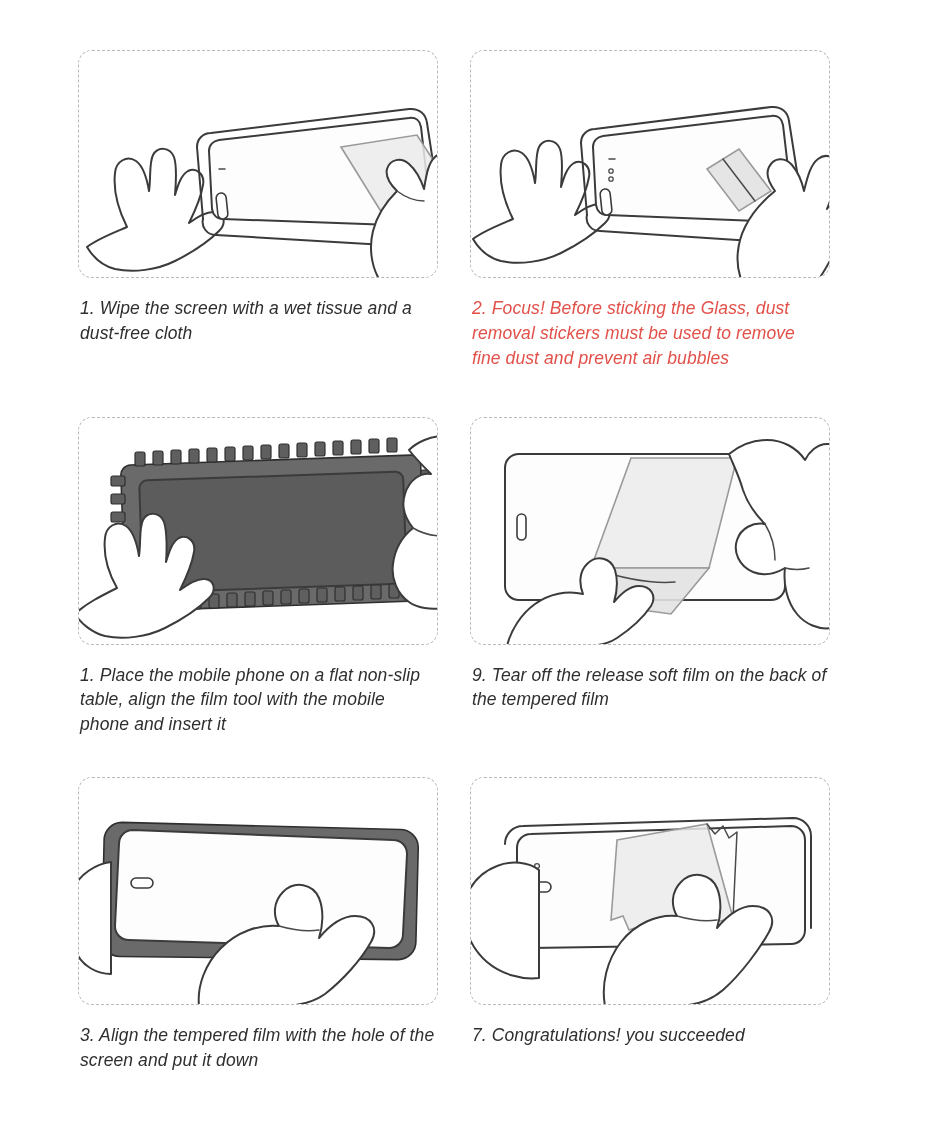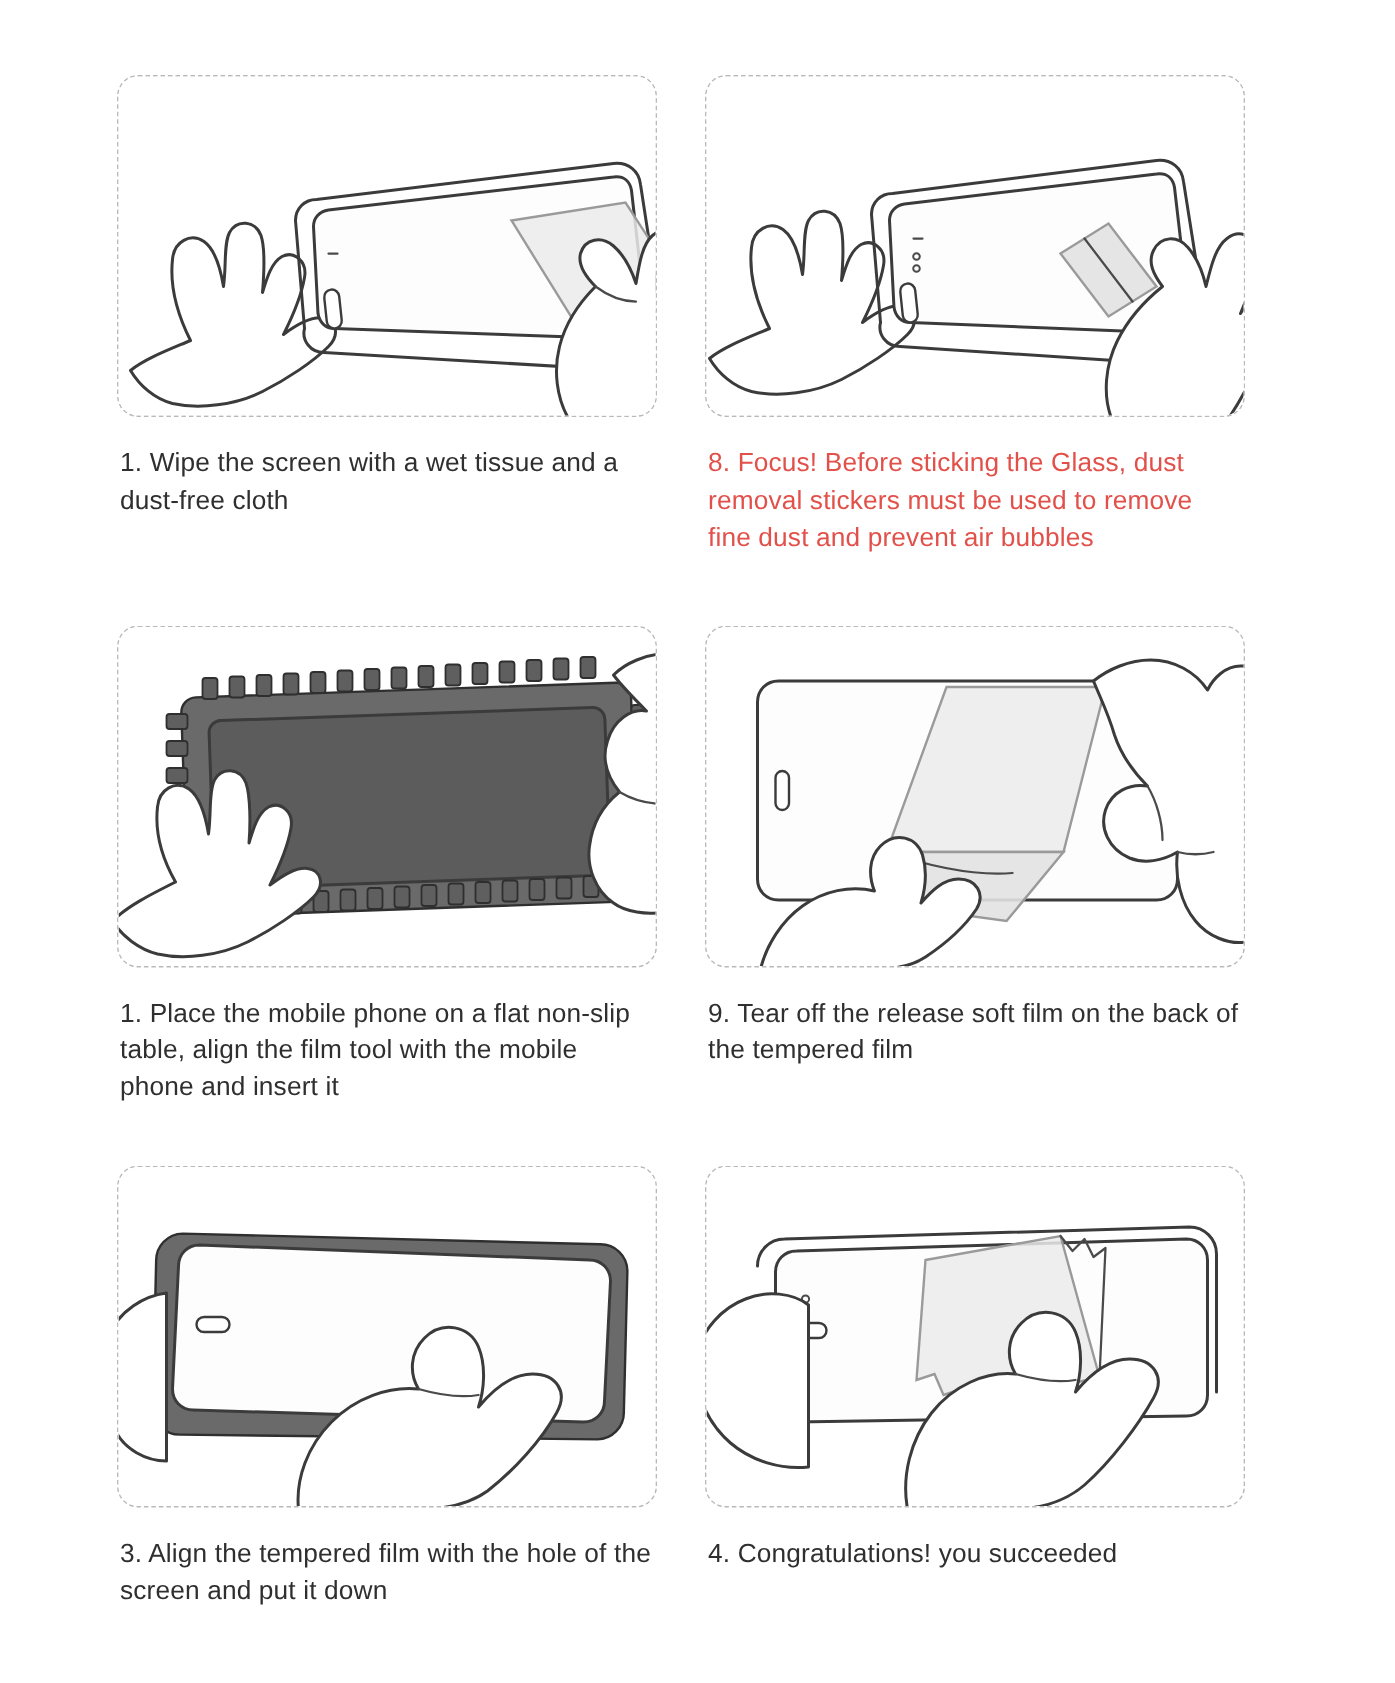--- a/index.html
+++ b/index.html
@@ -22,20 +22,21 @@
     padding: 50px 70px 0 78px;
   }
   .grid {
     display: grid;
     grid-template-columns: 360px 360px;
     column-gap: 32px;
     row-gap: 0;
   }
   .step {
     display: block;
+    font-style: italic;
   }
   .illo {
     width: 360px;
     height: 228px;
     border: 1.4px dashed #b9b9b9;
     border-radius: 14px;
     box-sizing: border-box;
     position: relative;
     overflow: hidden;
   }
@@ -111,21 +112,21 @@
           <circle cx="140" cy="120" r="2.2" fill="none" stroke="#4a4a4a" stroke-width="1.3"></circle>
           <circle cx="140" cy="128" r="2.2" fill="none" stroke="#4a4a4a" stroke-width="1.3"></circle>
           <path class="ln-thin" d="M138 108 L144 108"></path>
 
           <path class="film2" d="M236 118 L268 98 L300 140 L268 160 Z"></path>
           <path class="ln-thin" d="M252 108 L284 150"></path>
 
           <path class="hand" d="M270 228 C264 212 266 192 274 176 C282 160 294 148 304 140 C298 132 294 124 298 116 C303 106 314 106 321 114 C327 121 331 131 333 140 C336 128 339 114 347 108 C356 101 367 107 367 118 C367 130 361 146 356 158 C362 149 370 141 379 142 C388 143 392 152 386 162 C379 175 369 190 363 202 C357 214 352 222 348 228 Z"></path>
         </svg>
       </div>
-      <div class="caption alert">8. Focus! Before sticking the Glass, dust removal stickers must be used to remove fine dust and prevent air bubbles</div>
+      <div class="caption alert">2. Focus! Before sticking the Glass, dust removal stickers must be used to remove fine dust and prevent air bubbles</div>
     </div>
 
     <div class="row-space-a"></div>
     <div class="row-space-a"></div>
 
     <div class="step">
       <div class="illo">
         <svg width="360" height="228" viewBox="0 0 360 228">
 
           <g>
@@ -249,17 +250,17 @@
 
           <path class="film" d="M146 62 L236 46 L262 140 L176 160 L170 148 L158 152 L152 138 L140 142 Z"></path>
           <path class="ln-thin" d="M236 46 L244 56 L252 48 L258 60 L266 54 L262 140"></path>
 
           <path class="hand" d="M134 228 C130 206 136 182 150 164 C164 146 186 136 206 138 C200 128 200 114 210 104 C222 92 240 96 246 110 C251 122 250 138 246 150 C256 138 268 128 282 128 C298 128 306 140 298 154 C288 172 270 196 252 212 C238 224 220 228 204 228 Z"></path>
           <path class="ln-thin" d="M206 138 C220 142 234 144 246 142"></path>
 
           <path class="hand" d="M-8 126 C-2 108 10 94 26 88 C40 82 58 84 68 92 L68 200 C50 202 30 196 16 184 C2 172 -10 150 -8 126 Z"></path>
         </svg>
       </div>
-      <div class="caption">4. Congratulations! you succeeded</div>
+      <div class="caption">7. Congratulations! you succeeded</div>
     </div>
 
   </div>
 </div>
 
 </body></html>

